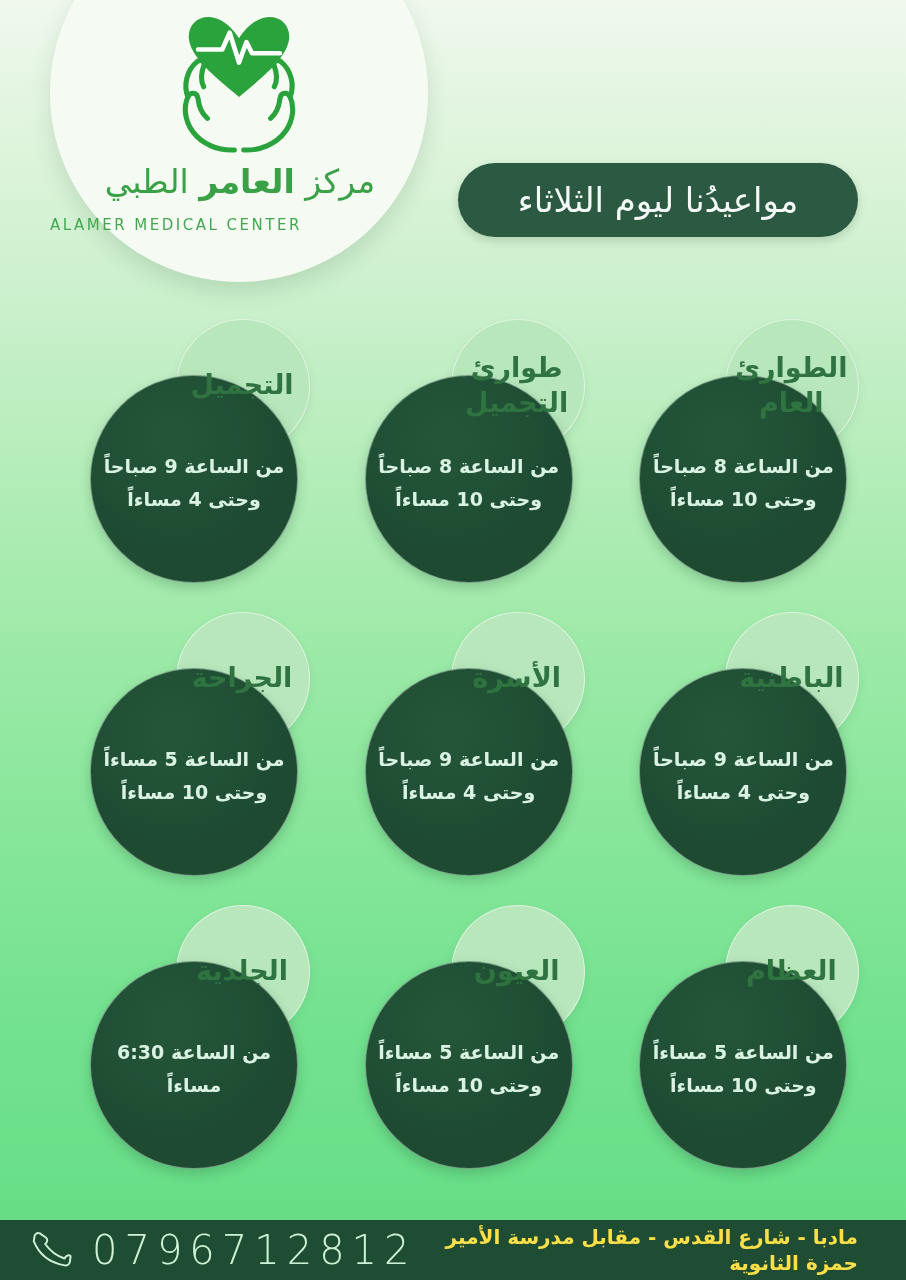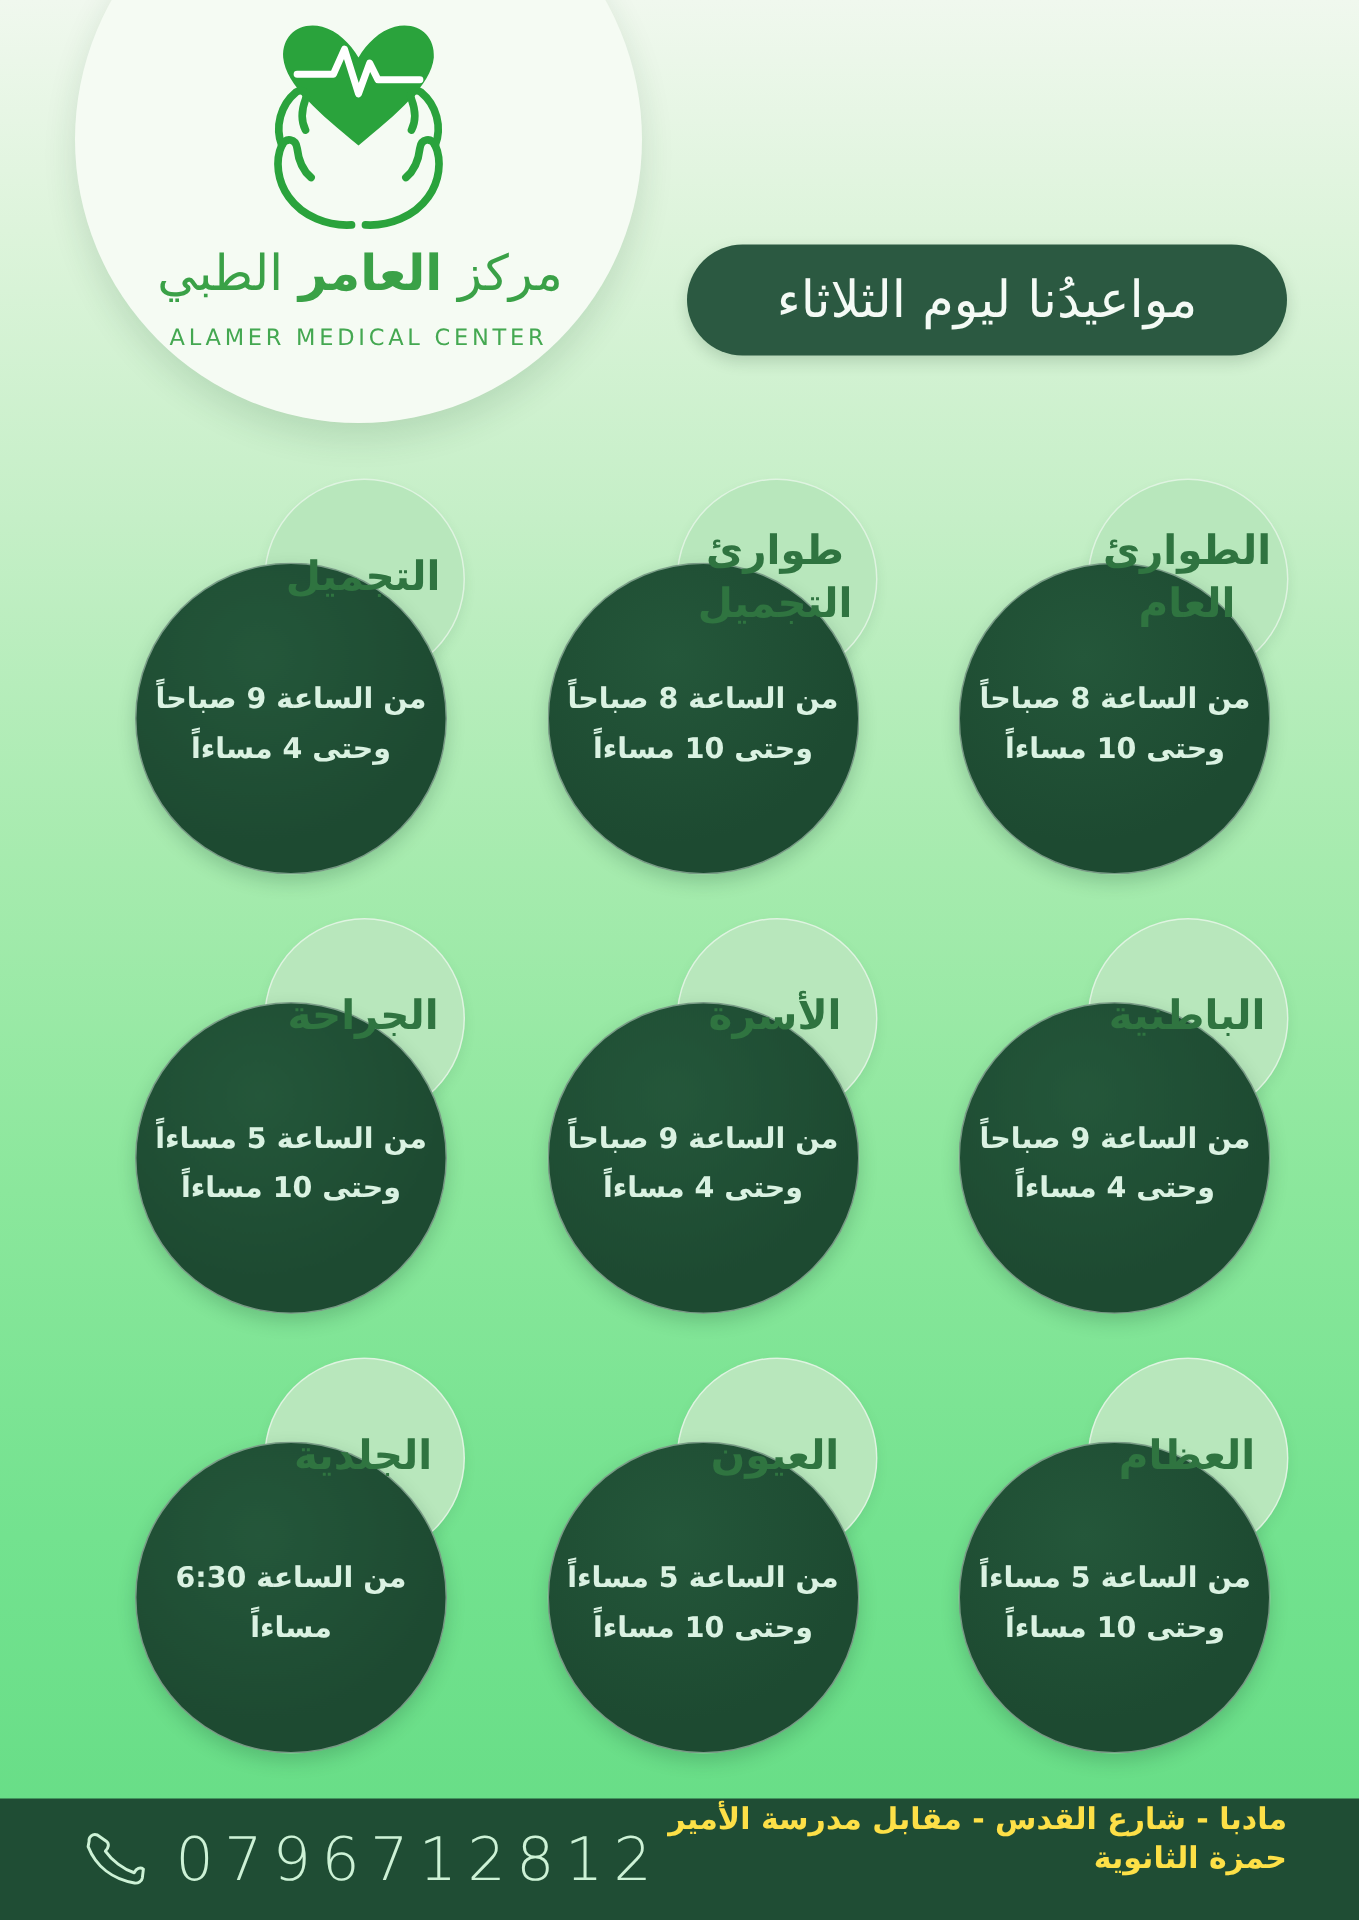--- a/index.html
+++ b/index.html
@@ -13,21 +13,21 @@
     position:absolute;left:50px;top:-96px;width:378px;height:378px;border-radius:50%;
     background:#f5fbf3;box-shadow:0 10px 22px rgba(30,80,45,.14);
   }
   .logo-icon{position:absolute;left:50%;top:104px;transform:translateX(-50%);}
   .logo-ar{
     position:absolute;left:2px;right:0;top:258px;text-align:center;
     color:#3aa147;font-size:33px;font-weight:500;direction:rtl;
   }
   .logo-ar b{font-weight:bold;}
   .logo-en{
-    position:absolute;left:0;right:0;top:312px;text-align:center;
+    position:absolute;left:0;right:0;top:312px;
     color:#44a851;font-size:15px;letter-spacing:2.5px;font-weight:500;
   }
   
   .banner{
     position:absolute;left:458px;top:163px;width:400px;height:74px;border-radius:37px;
     background:#2b5941;display:flex;align-items:center;justify-content:center;
     color:#f4faf5;font-size:34px;font-weight:normal;direction:rtl;
     box-shadow:0 4px 10px rgba(20,60,35,.18);
   }
   
@@ -54,23 +54,23 @@
     line-height:1.75;transform:translateY(-10px);width:190px;margin-top:28px;
   }
   .label{
     position:absolute;left:104px;top:16px;width:132px;height:132px;z-index:3;
     display:flex;align-items:center;justify-content:center;text-align:center;
     color:#2f7440;font-size:27px;font-weight:bold;line-height:1.3;direction:rtl;
     padding:0 6px;box-sizing:border-box;
   }
   
   .footer{
-    position:absolute;left:0;bottom:0;width:906px;height:81px;background:#1f4d34;
-    display:flex;justify-content:space-between;
-    padding:0 48px 0 55px;box-sizing:border-box;
+    position:absolute;left:0;bottom:0;width:906px;height:60px;background:#1f4d34;
+    display:flex;align-items:center;justify-content:space-between;
+    padding:0 48px 0 30px;box-sizing:border-box;
   }
   .phone-wrap{display:flex;align-items:center;gap:16px;}
   .phone-number{
     color:#cdf2d6;font-size:40px;font-weight:300;letter-spacing:7px;line-height:1;
     font-family:"DejaVu Sans", sans-serif;
   }
   .address{
     color:#fde047;font-size:20px;font-weight:bold;direction:rtl;text-align:right;line-height:1.3;
   }
 </style>

